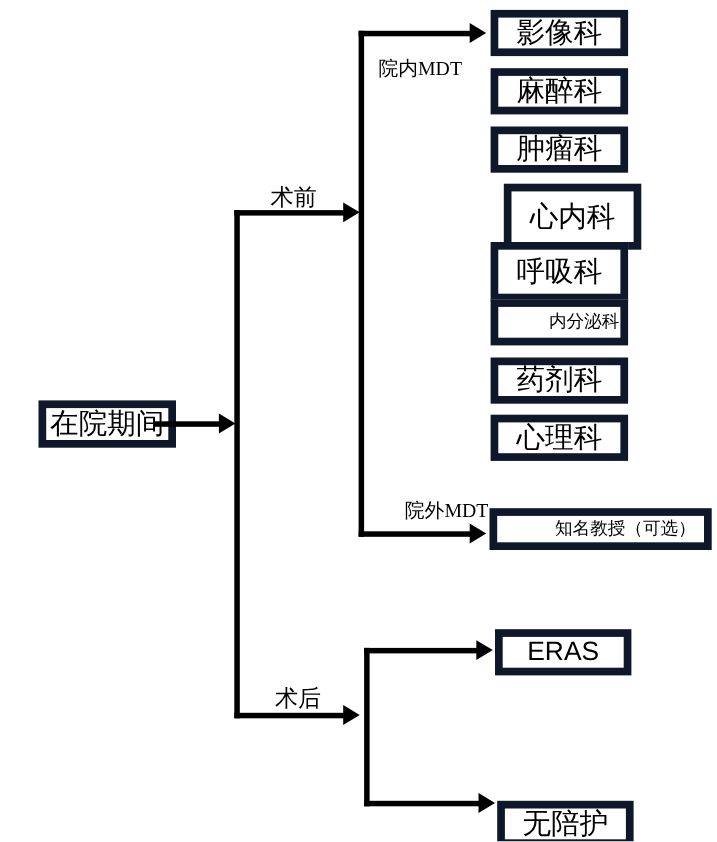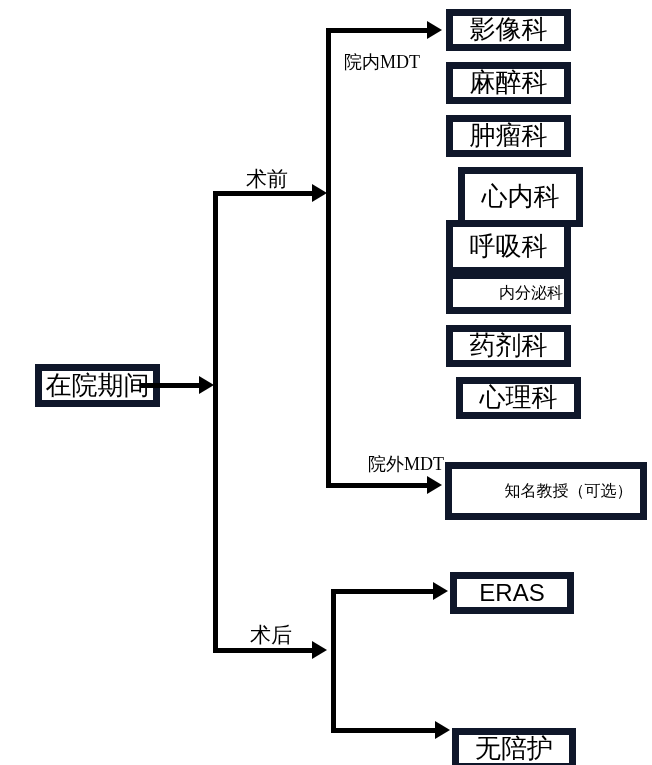--- a/index.html
+++ b/index.html
@@ -80,27 +80,27 @@
   <div class="ah" style="left:427px; top:21px;"></div>
   <div class="edge-label mdt" style="left:344px; top:38px;margin-top:15px;">院内MDT</div>
 
   <div class="box" style="left:446px; top:9px;   width:125px; height:42px;">影像科</div>
   <div class="box" style="left:446px; top:62px;  width:125px; height:42px;">麻醉科</div>
   <div class="box" style="left:446px; top:115px; width:125px; height:42px;">肿瘤科</div>
   <div class="box" style="left:446px; top:167px; width:125px; height:60px;margin-left:12px;">心内科</div>
   <div class="box" style="left:446px; top:220px; width:125px; height:54px;">呼吸科</div>
   <div class="box small-font" style="left:446px; top:272px; width:125px; height:42px;">内分泌科</div>
   <div class="box" style="left:446px; top:325px; width:125px; height:42px;">药剂科</div>
-  <div class="box" style="left:446px; top:377px; width:125px; height:42px;margin-left:10px;">心理科</div>
+  <div class="box" style="left:446px; top:377px; width:125px; height:42px;">心理科</div>
 
   <div class="edge-label mdt" style="left:343px; top:455px;margin-left:25px;">院外MDT</div>
   <div class="hline" style="left:326px; top:483px; width:102px;"></div>
   <div class="ah" style="left:427px; top:476px;"></div>
 
-  <div class="box small-font" style="left:445px; top:462px; width:202px; height:58px;">知名教授（可选）</div>
+  <div class="box small-font" style="left:445px; top:462px; width:202px; height:38px;">知名教授（可选）</div>
 
   <div class="edge-label" style="left:250px; top:625px;">术后</div>
   <div class="hline" style="left:213px; top:648px; width:100px;"></div>
   <div class="ah" style="left:312px; top:641px;"></div>
 
   <div class="vline" style="left:331px; top:589px; height:144px;"></div>
 
   <div class="hline" style="left:331px; top:589px; width:103px;"></div>
   <div class="ah" style="left:433px; top:582px;"></div>
   <div class="box latin" style="left:450px; top:572px; width:124px; height:42px;text-align:right;">ERAS</div>

